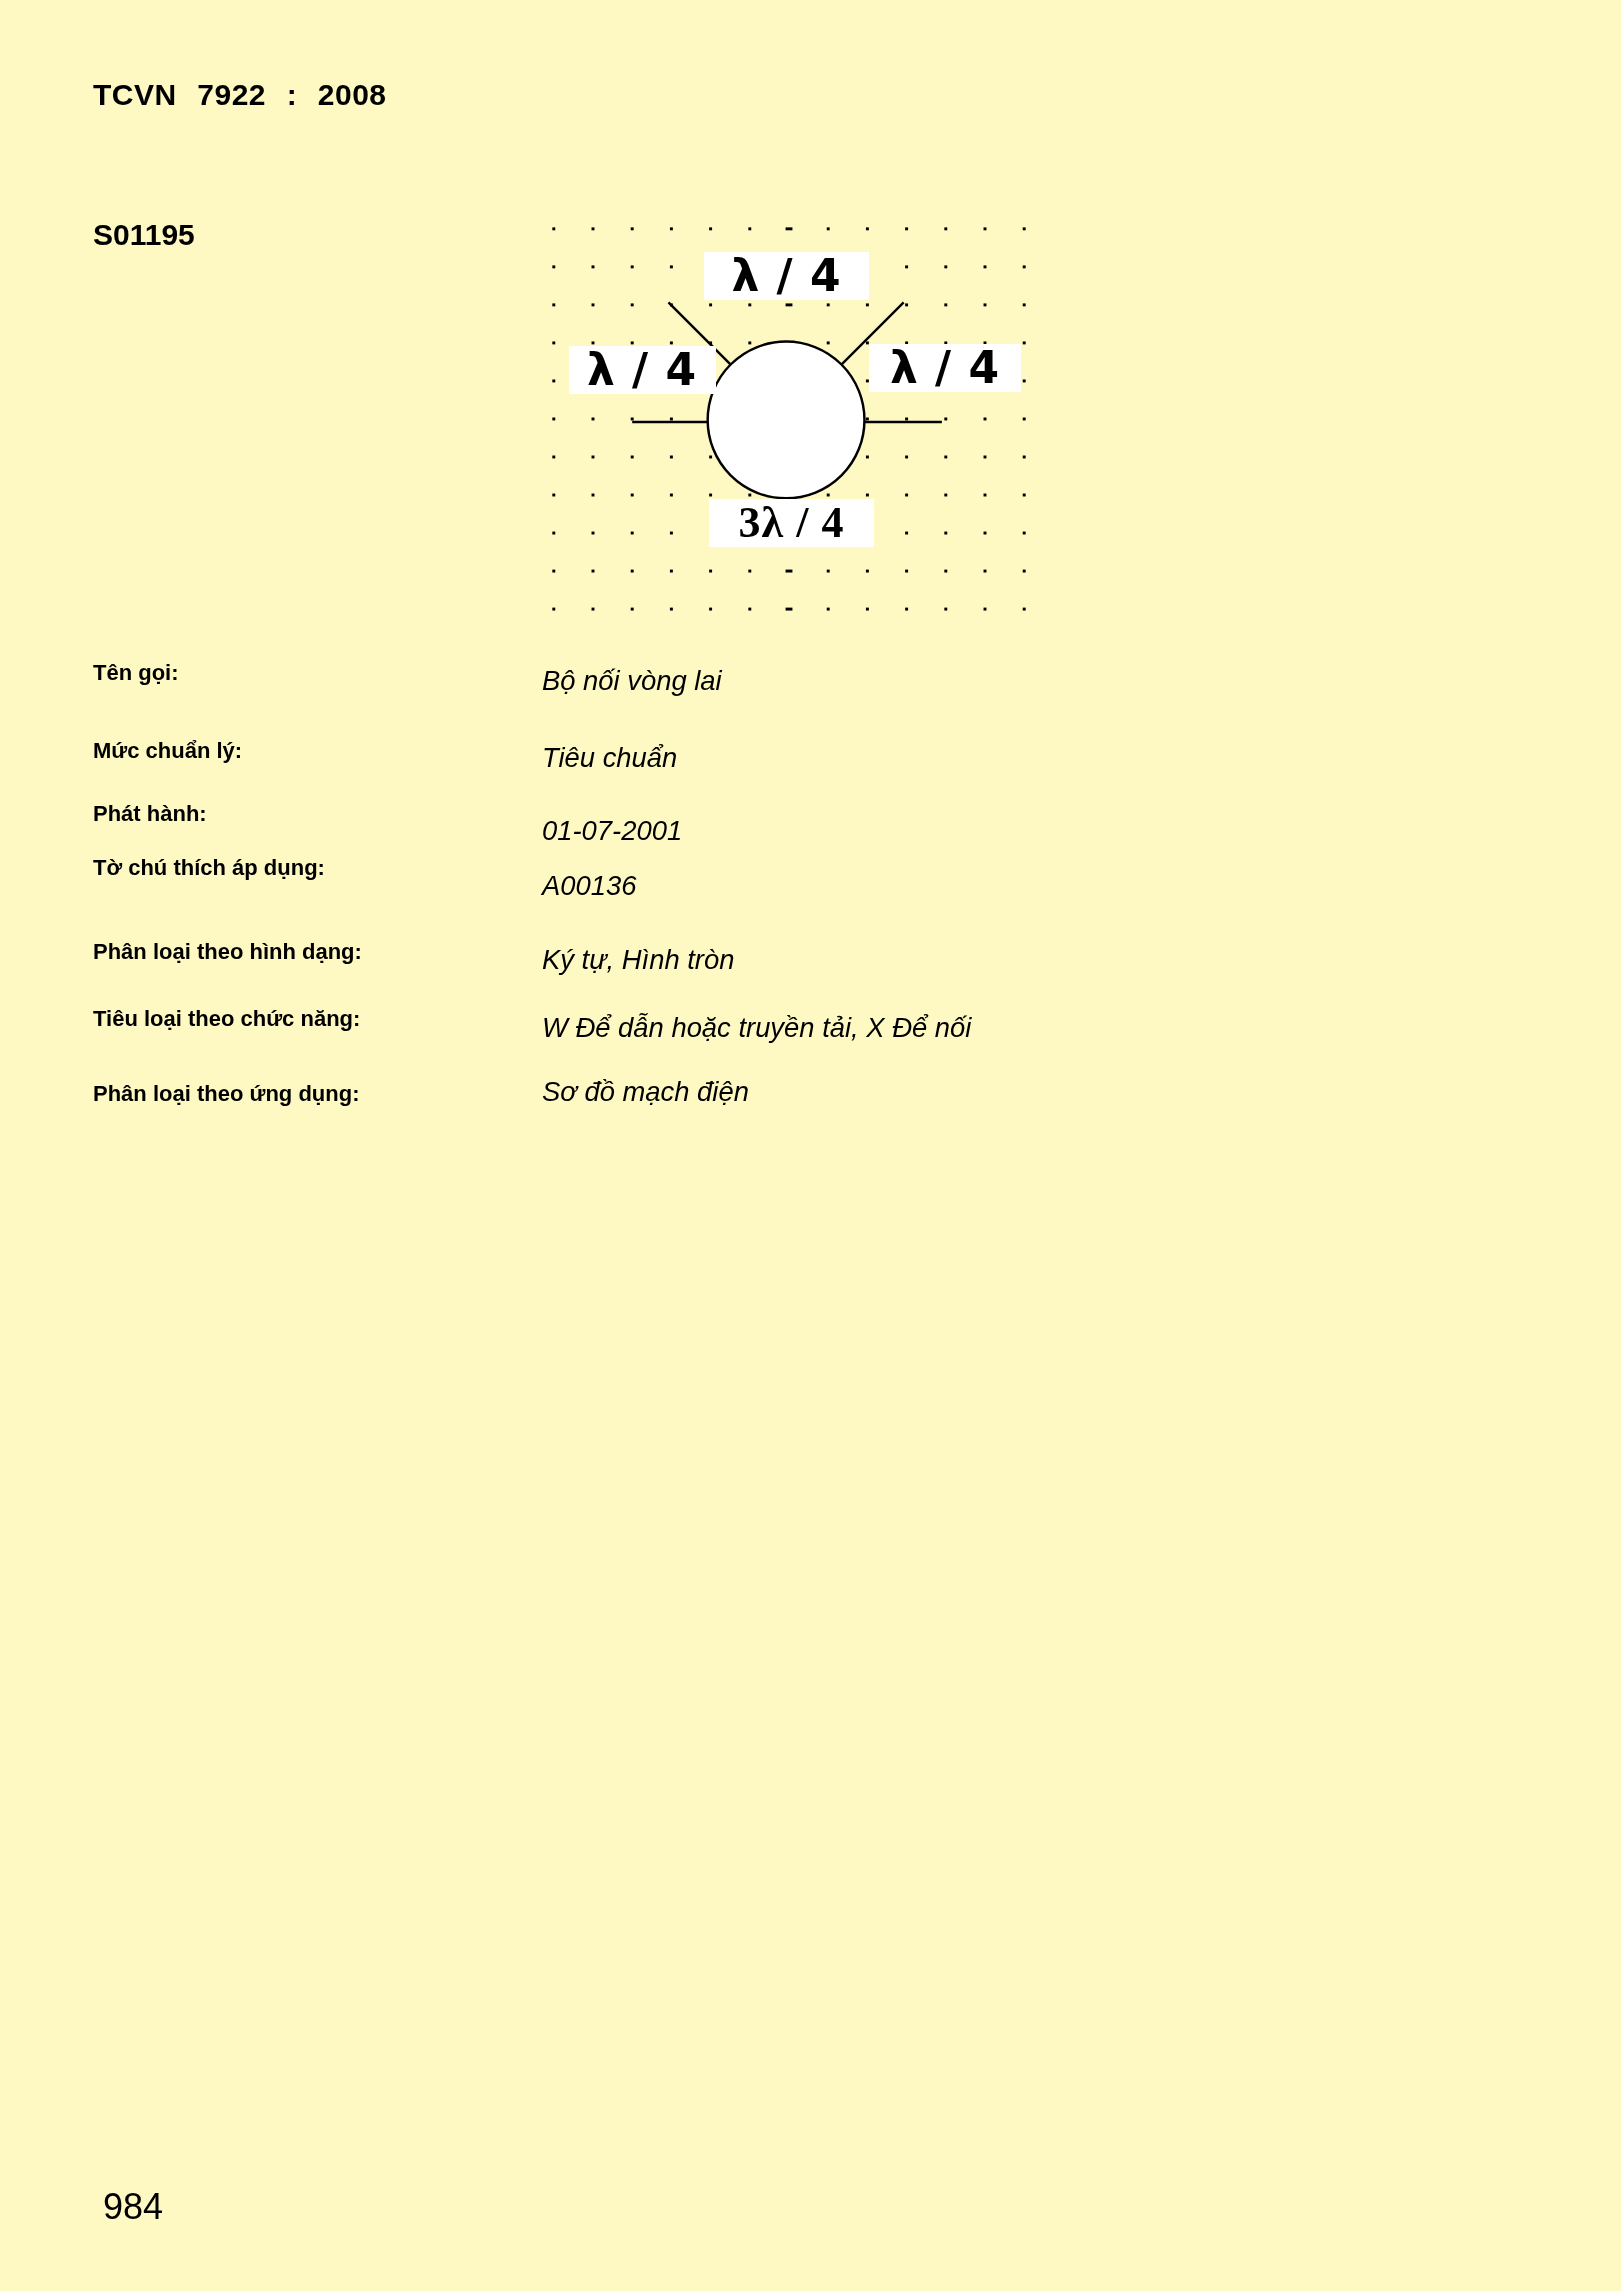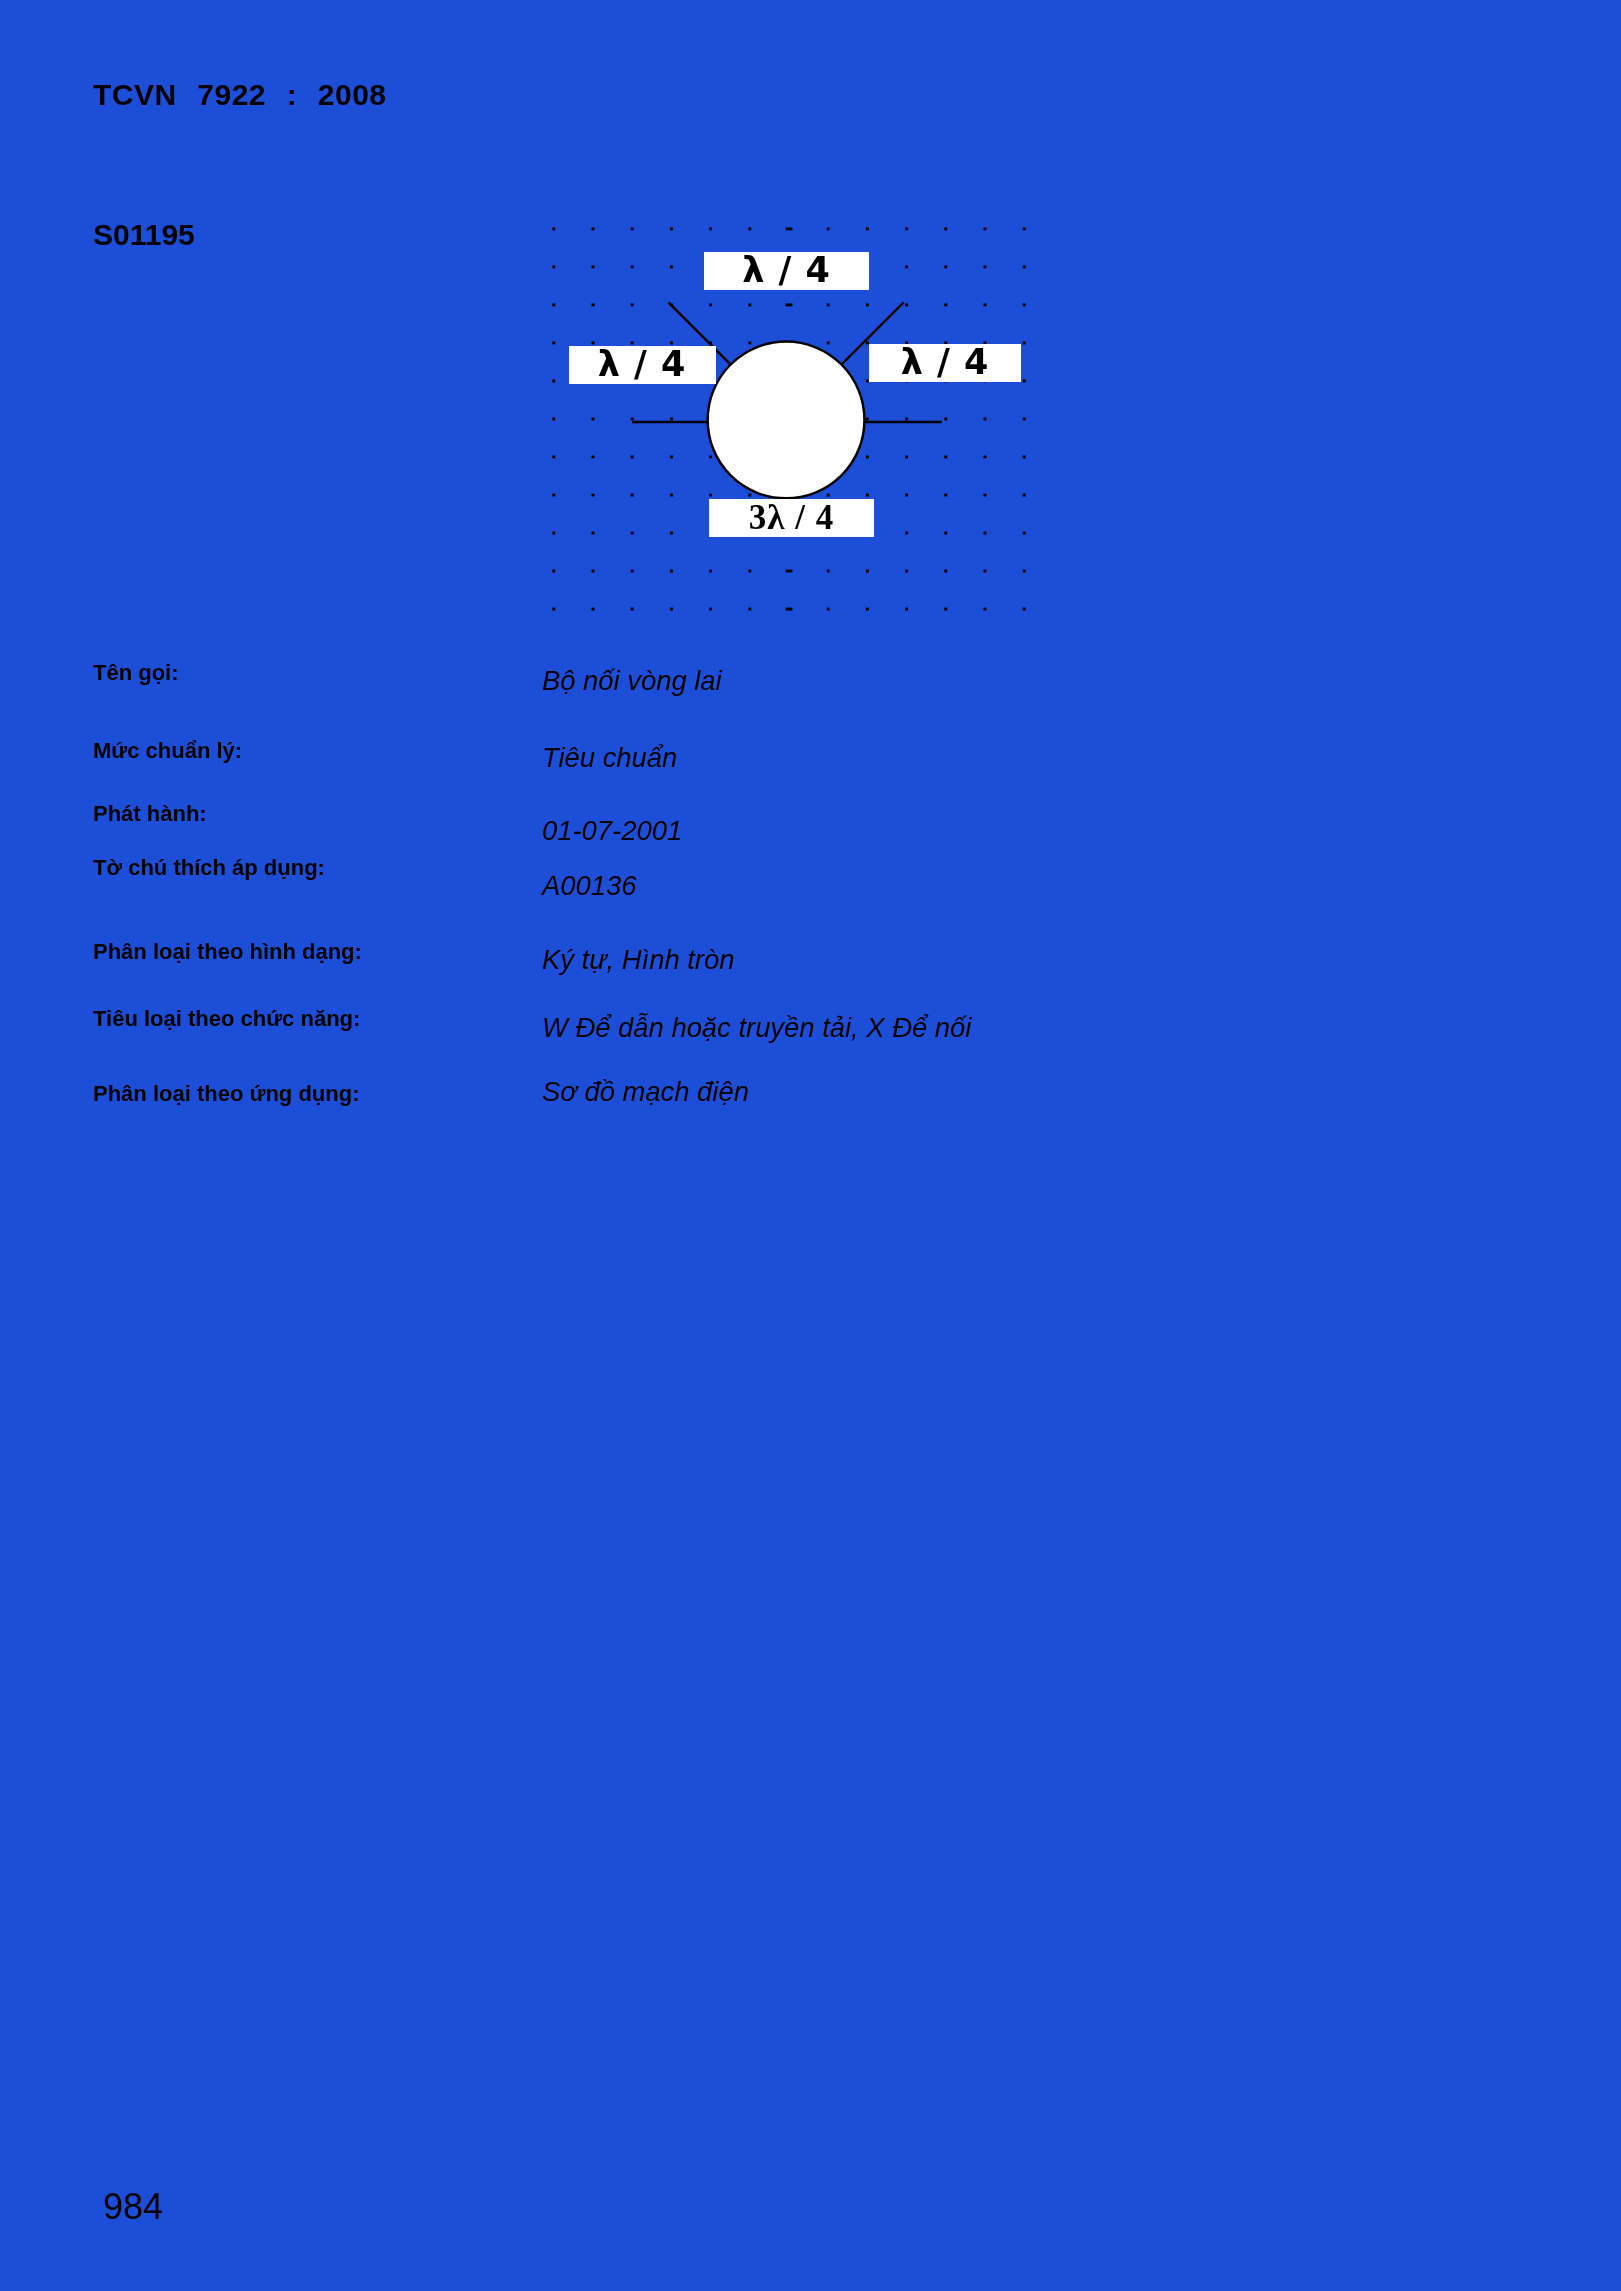--- a/index.html
+++ b/index.html
@@ -1,19 +1,19 @@
 <!DOCTYPE html>
 <html><head>
 <meta charset="utf-8">
 <style>
   html,body{margin:0;padding:0;background:#ffffff;}
   .page{
     position:relative;
     width:1621px;height:2292px;
-    background:#1d4ed8;
+    background:#fef9c3;
     color:#000000;
     font-family:"Liberation Sans",sans-serif;
     overflow:hidden;
   }
   .doc-header{
     position:absolute;left:93px;top:78px;
     font-size:30px;font-weight:bold;
     word-spacing:11.8px;letter-spacing:0.5px;
     white-space:nowrap;
   }
@@ -23,21 +23,21 @@
     white-space:nowrap;
   }
   .diagram{
     position:absolute;left:544px;top:211px;
     width:490px;height:412px;
   }
   .diagram svg{position:absolute;left:0;top:0;}
   .dlabel{
     position:absolute;
     font-family:"DejaVu Sans",sans-serif;
-    font-size:35px;font-weight:bold;
+    font-size:44px;font-weight:bold;
     line-height:1.08;
     text-align:center;
     background:#ffffff;
     white-space:nowrap;
     letter-spacing:1px;
   }
   .dlabel.top{left:160px;top:41px;width:165px;}
   .dlabel.left{left:24.5px;top:135px;width:147px;}
   .dlabel.right{left:325px;top:133px;width:152px;}
   .dlabel.bottom{left:165px;top:288px;width:165px;font-family:Liberation Serif, serif;}

